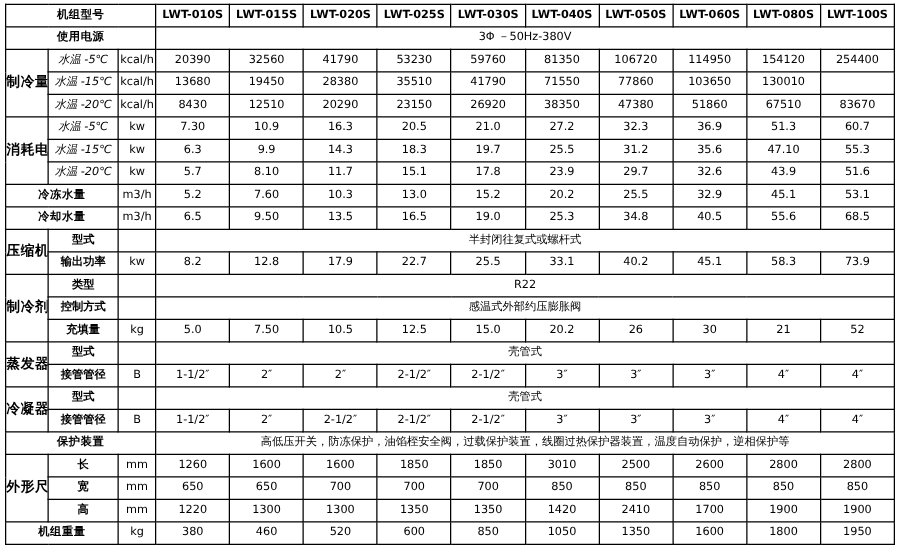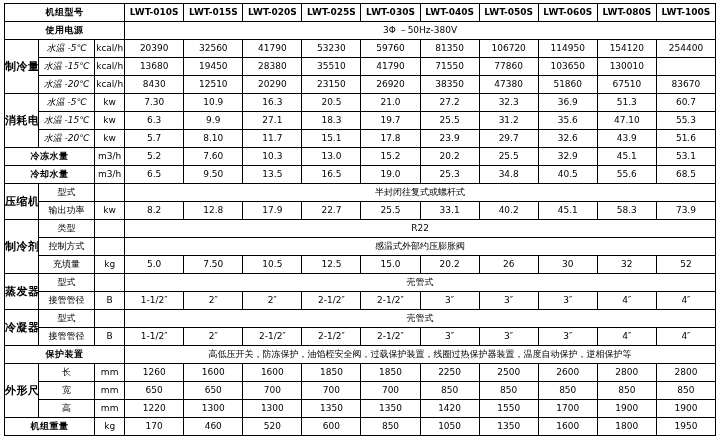--- a/index.html
+++ b/index.html
@@ -37,20 +37,21 @@
   col.c-unit   { width: 30px; }
   col.c-model  { width: 59px; }
 
   td.lbl-main {
     font-size: 11px;
     font-weight: bold;
     letter-spacing: 0.5px;
   }
   td.lbl-sub {
     font-size: 9px;
+    font-weight: bold;
   }
   td.lbl-sub-sm {
     font-size: 7.5px;
     font-style: italic;
   }
   td.unit {
     font-size: 8.5px;
     margin-top: 35px;
   }
   td.head {
@@ -179,21 +180,21 @@
     <td class="num">32.3</td>
     <td class="num">36.9</td>
     <td class="num">51.3</td>
     <td class="num">60.7</td>
   </tr>
   <tr>
     <td class="lbl-sub-sm">水温 -15℃</td>
     <td class="unit">kw</td>
     <td class="num">6.3</td>
     <td class="num">9.9</td>
-    <td class="num">27.1</td>
+    <td class="num">14.3</td>
     <td class="num">18.3</td>
     <td class="num">19.7</td>
     <td class="num">25.5</td>
     <td class="num">31.2</td>
     <td class="num">35.6</td>
     <td class="num">47.10</td>
     <td class="num">55.3</td>
   </tr>
   <tr>
     <td class="lbl-sub-sm">水温 -20℃</td>
@@ -281,21 +282,21 @@
     <td class="lbl-sub">充填量</td>
     <td class="unit">kg</td>
     <td class="num">5.0</td>
     <td class="num">7.50</td>
     <td class="num">10.5</td>
     <td class="num">12.5</td>
     <td class="num">15.0</td>
     <td class="num">20.2</td>
     <td class="num">26</td>
     <td class="num">30</td>
-    <td class="num">32</td>
+    <td class="num">21</td>
     <td class="num">52</td>
   </tr>
 
   <tr>
     <td class="lbl-main" rowspan="2">
       <span class="vert-lbl">蒸发器</span>
     </td>
     <td class="lbl-sub">型式</td>
     <td class="unit"></td>
     <td class="wide" colspan="10">壳管式</td>
@@ -347,21 +348,21 @@
     <td class="lbl-main" rowspan="3">
       <span class="vert-lbl">外形尺寸</span>
     </td>
     <td class="lbl-sub">长</td>
     <td class="unit">mm</td>
     <td class="num">1260</td>
     <td class="num">1600</td>
     <td class="num">1600</td>
     <td class="num">1850</td>
     <td class="num">1850</td>
-    <td class="num">2250</td>
+    <td class="num">3010</td>
     <td class="num">2500</td>
     <td class="num">2600</td>
     <td class="num">2800</td>
     <td class="num">2800</td>
   </tr>
   <tr>
     <td class="lbl-sub">宽</td>
     <td class="unit">mm</td>
     <td class="num">650</td>
     <td class="num">650</td>
@@ -376,30 +377,30 @@
   </tr>
   <tr>
     <td class="lbl-sub">高</td>
     <td class="unit">mm</td>
     <td class="num">1220</td>
     <td class="num">1300</td>
     <td class="num">1300</td>
     <td class="num">1350</td>
     <td class="num">1350</td>
     <td class="num">1420</td>
-    <td class="num">1550</td>
+    <td class="num">2410</td>
     <td class="num">1700</td>
     <td class="num">1900</td>
     <td class="num">1900</td>
   </tr>
 
   <tr>
     <td class="lbl-main tall" colspan="2">机组重量</td>
     <td class="unit">kg</td>
-    <td class="num">170</td>
+    <td class="num">380</td>
     <td class="num">460</td>
     <td class="num">520</td>
     <td class="num">600</td>
     <td class="num">850</td>
     <td class="num">1050</td>
     <td class="num">1350</td>
     <td class="num">1600</td>
     <td class="num">1800</td>
     <td class="num">1950</td>
   </tr>

